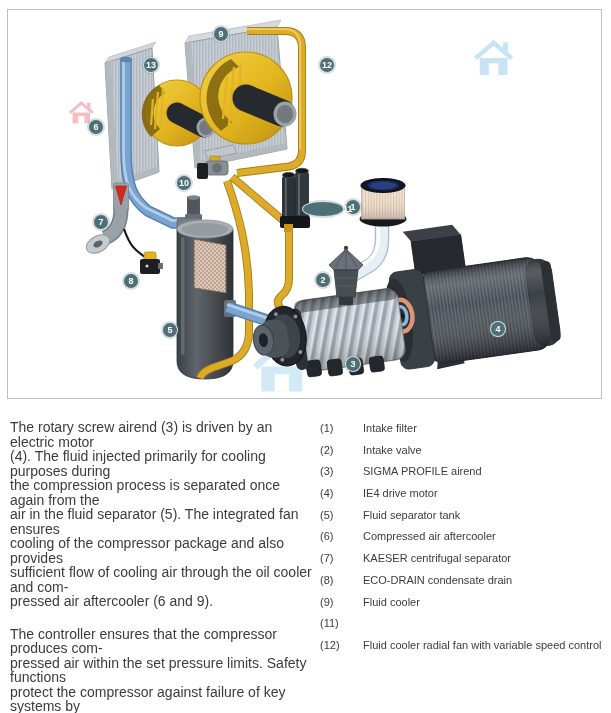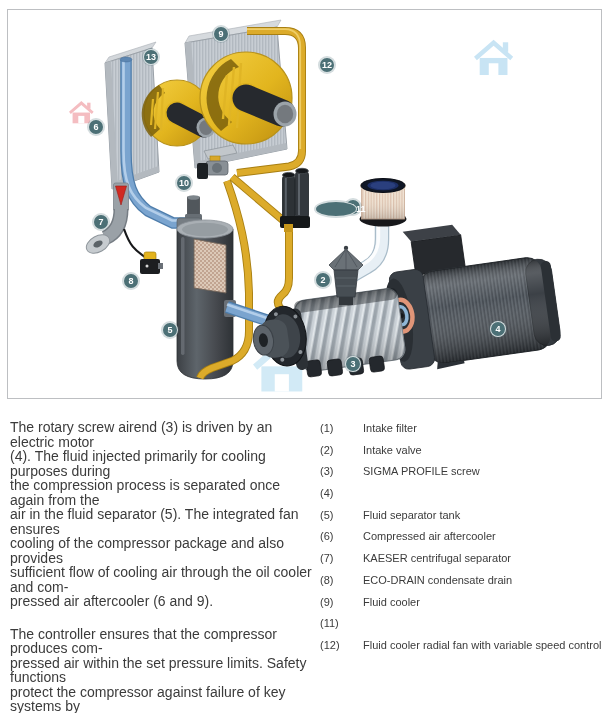--- a/index.html
+++ b/index.html
@@ -255,23 +255,23 @@
       <div class="badge" style="left: 337px; top: 189px;">1</div>
       <div class="badge" style="left: 307px; top: 262px;">2</div>
       <div class="badge" style="left: 337px; top: 346px;">3</div>
       <div class="badge" style="left: 482px; top: 311px;">4</div>
       <div class="badge" style="left: 154px; top: 312px;">5</div>
       <div class="badge" style="left: 80px; top: 109px;">6</div>
       <div class="badge" style="left: 85px; top: 204px;">7</div>
       <div class="badge" style="left: 115px; top: 263px;">8</div>
       <div class="badge" style="left: 205px; top: 16px;">9</div>
       <div class="badge" style="left: 168px; top: 165px;">10</div>
-      <div class="badge" style="left: 307px; top: 191px; padding-left: 40px;">11</div>
+      <div class="badge" style="left: 294px; top: 191px; padding-left: 40px;">11</div>
       <div class="badge" style="left: 268px; top: 47px; margin-left: 43px;">12</div>
-      <div class="badge" style="left: 135px; top: 39px;">13</div>
+      <div class="badge" style="left: 135px; top: 47px;">13</div>
     </div>
 </div>
 
 <div class="description">
   <p>The rotary screw airend (3) is driven by an electric motor
 (4). The fluid injected primarily for cooling purposes during
 the compression process is separated once again from the
 air in the fluid separator (5). The integrated fan ensures
 cooling of the compressor package and also provides
 sufficient flow of cooling air through the oil cooler and com-
@@ -288,25 +288,26 @@
     <span class="legend-label">Intake filter</span>
   </div>
 
   <div class="legend-row">
     <span class="legend-num">(2)</span>
     <span class="legend-label">Intake valve</span>
   </div>
 
   <div class="legend-row">
     <span class="legend-num">(3)</span>
-    <span class="legend-label">SIGMA PROFILE screw</span>
+    <span class="legend-label">SIGMA PROFILE airend</span>
   </div>
 
   <div class="legend-row">
     <span class="legend-num">(4)</span>
+    <span class="legend-label">IE4 drive motor</span>
   </div>
 
   <div class="legend-row">
     <span class="legend-num">(5)</span>
     <span class="legend-label">Fluid separator tank</span>
   </div>
 
   <div class="legend-row">
     <span class="legend-num">(6)</span>
     <span class="legend-label">Compressed air aftercooler</span>

